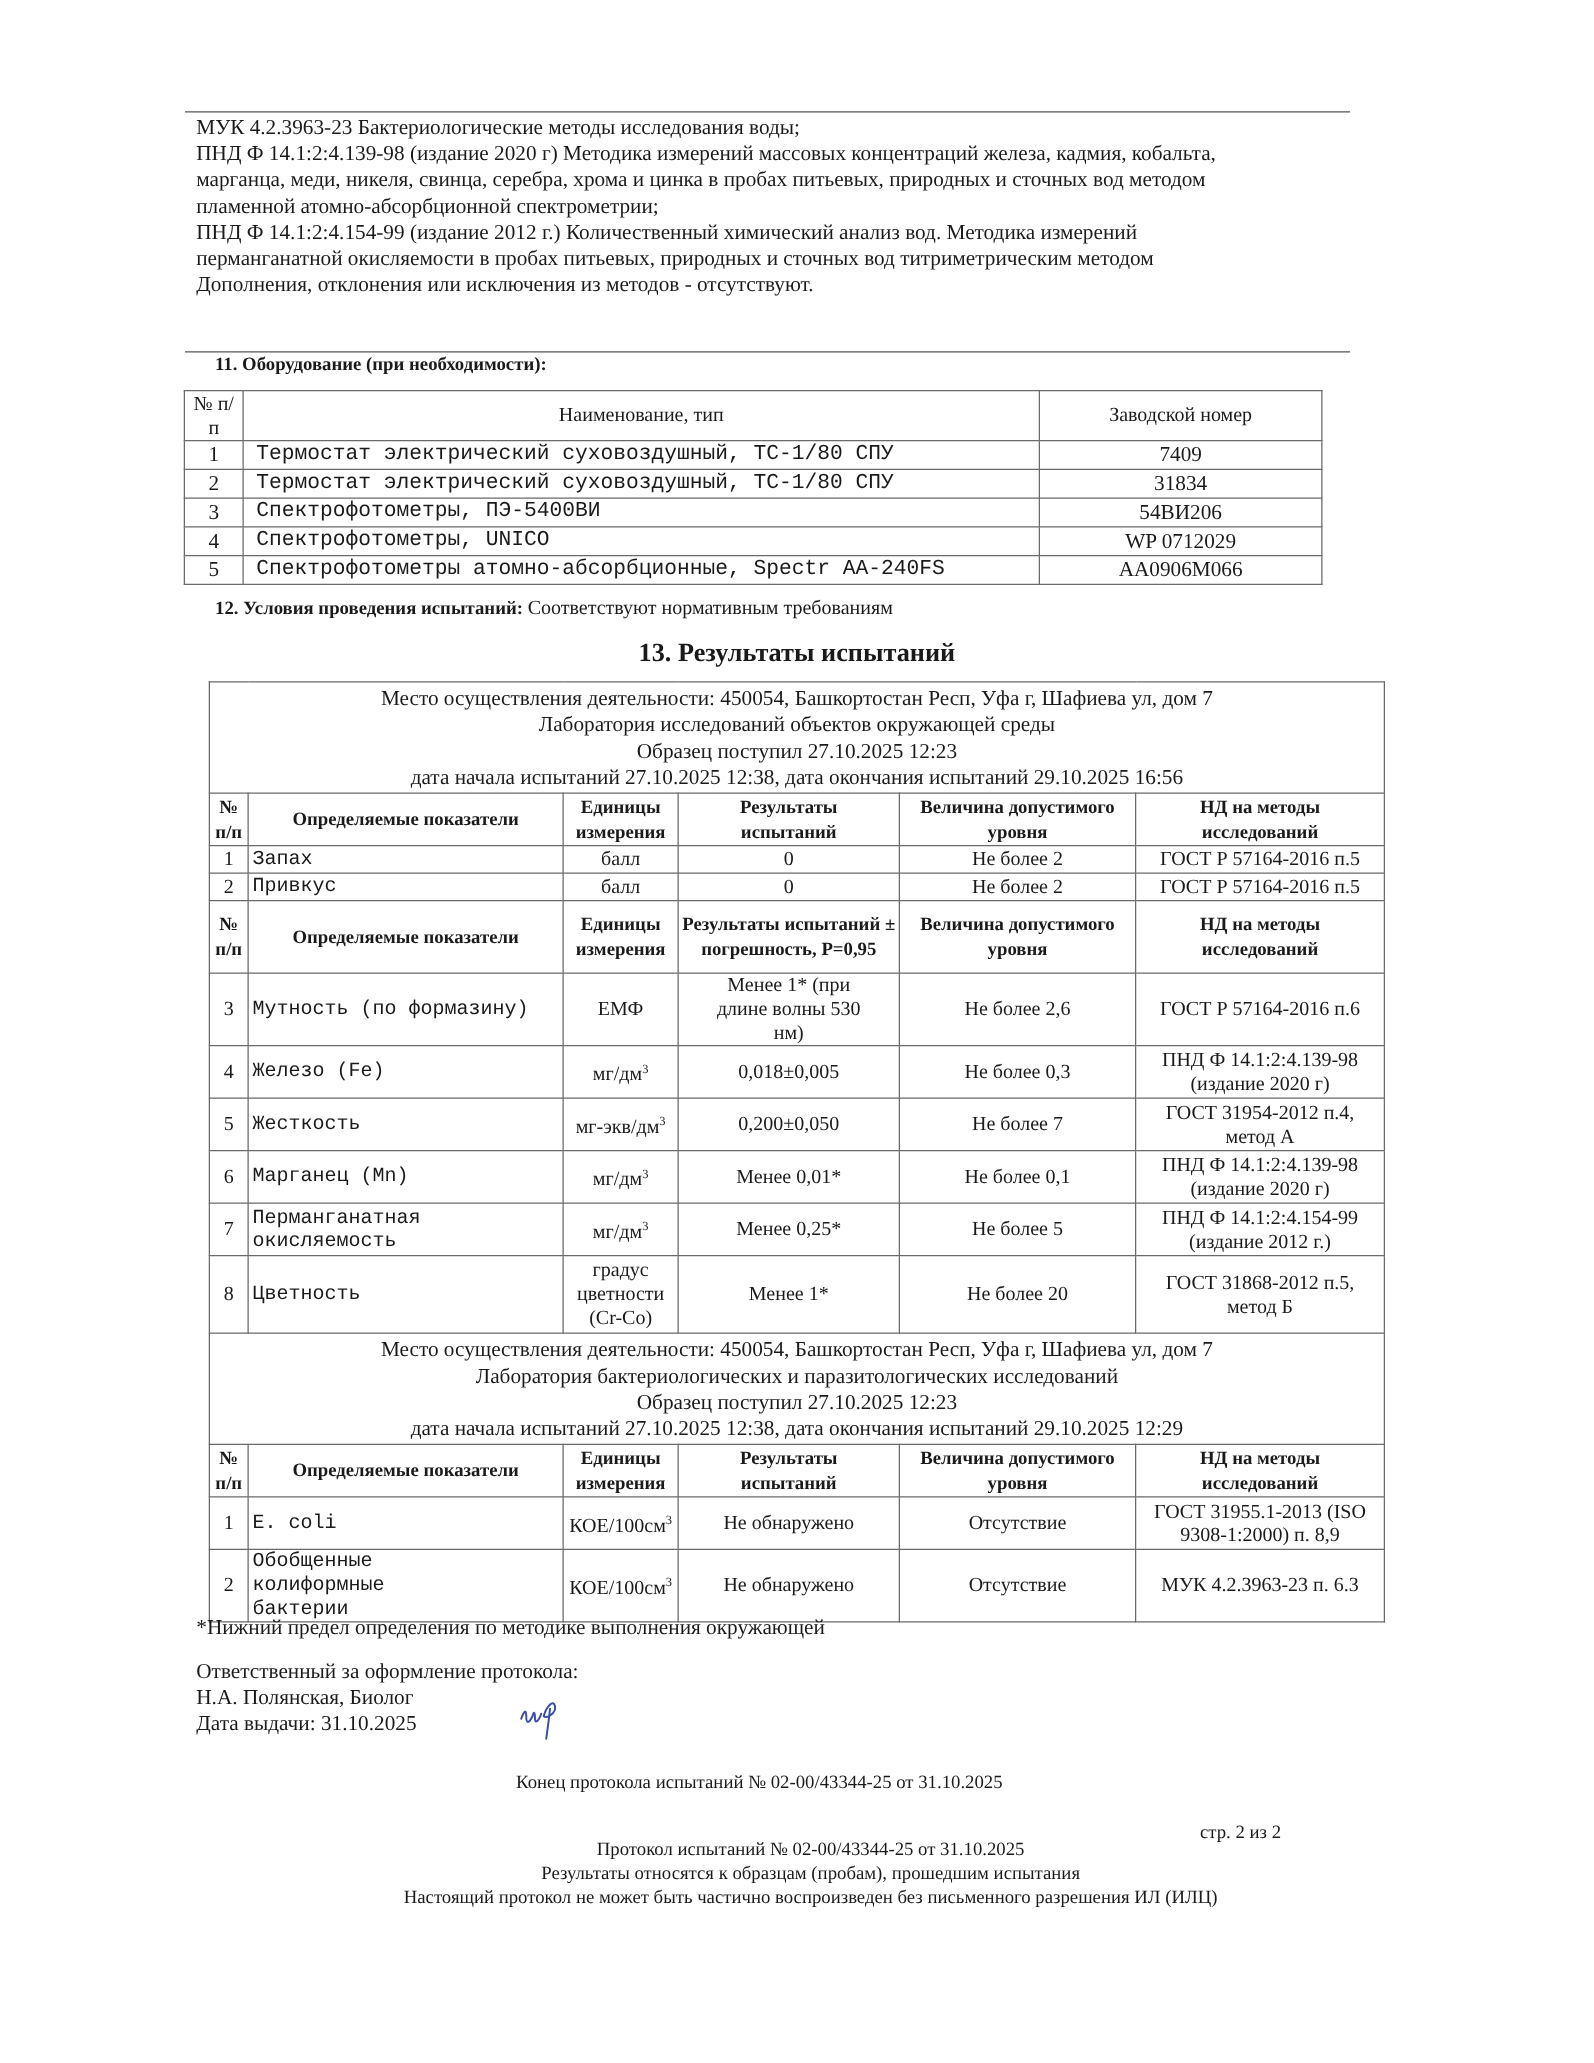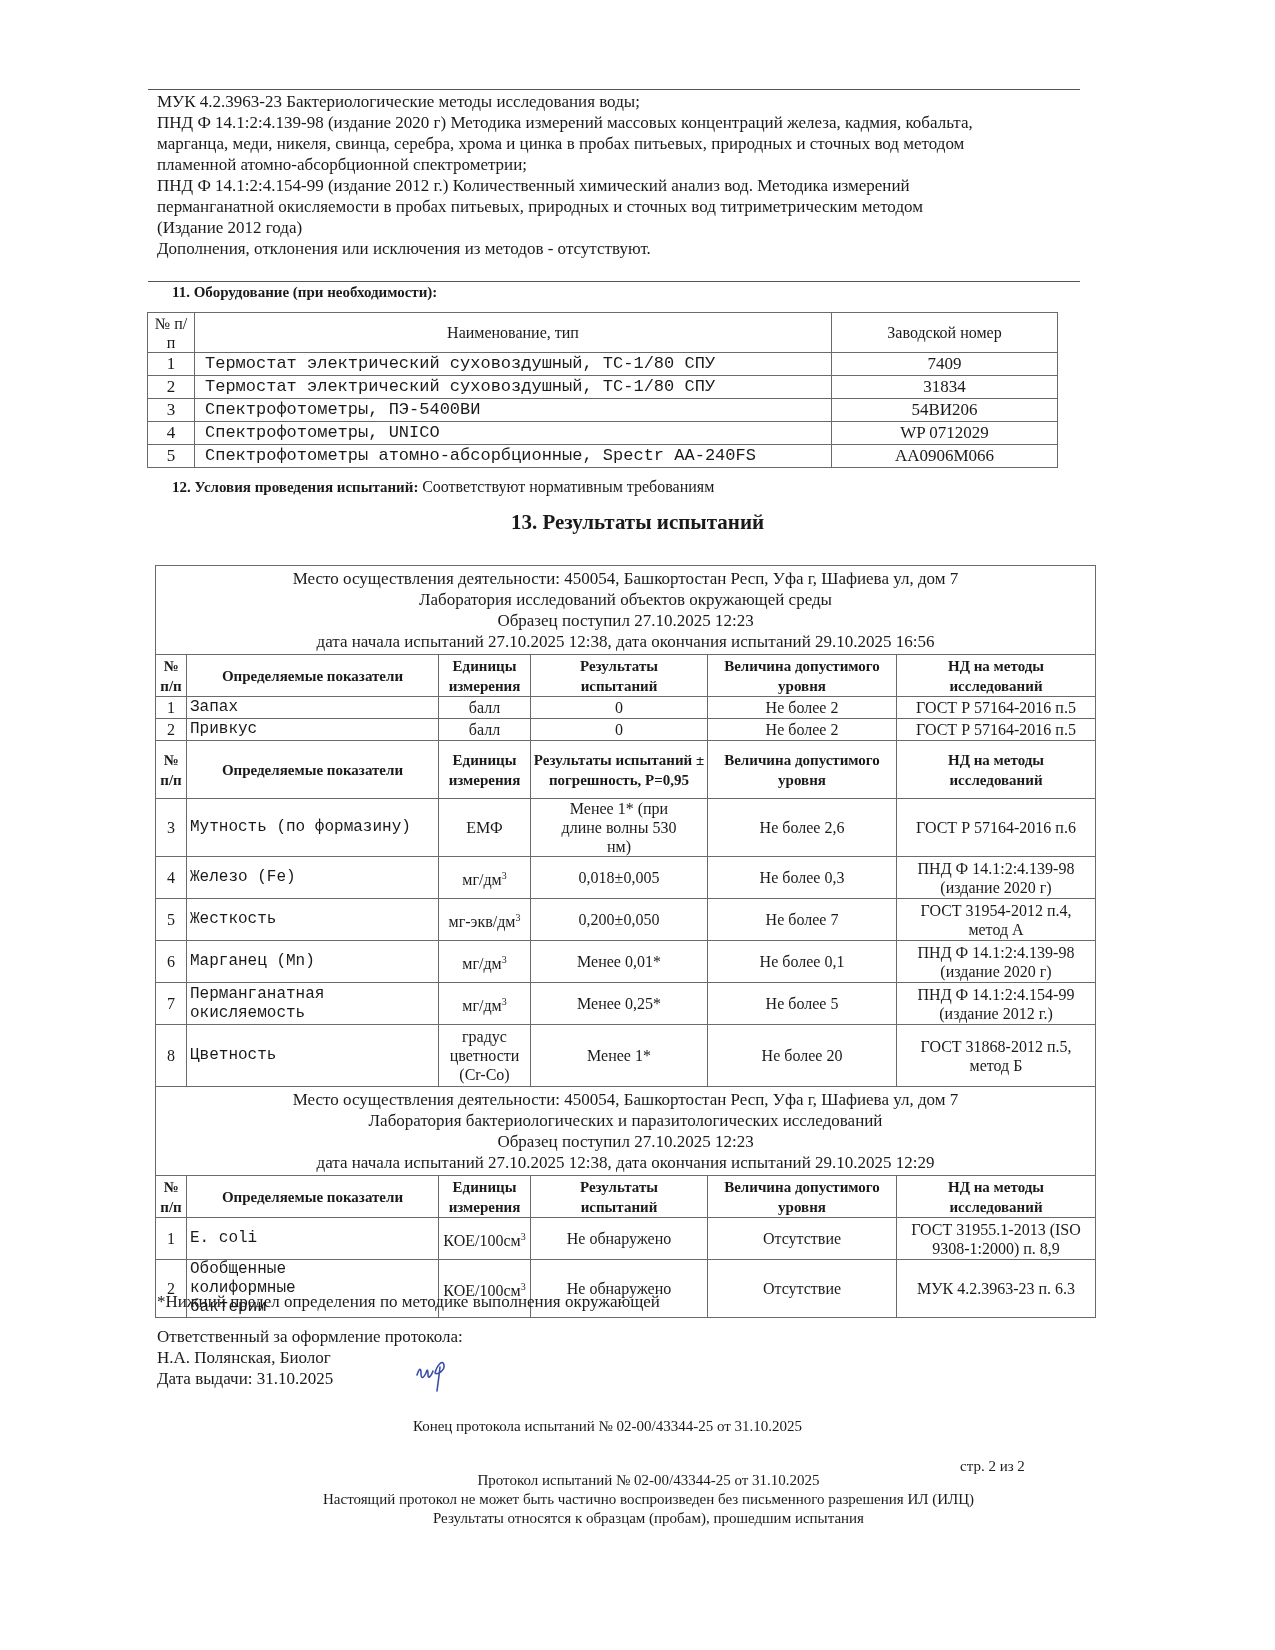--- a/index.html
+++ b/index.html
@@ -33,21 +33,20 @@
 
 <div class="hr" style="left:148px; top:89px; width:932px;"></div>
 
 <div class="abs lines" style="left:157px; top:91px;">
   <div>МУК 4.2.3963-23 Бактериологические методы исследования воды;</div>
   <div>ПНД Ф 14.1:2:4.139-98 (издание 2020 г) Методика измерений массовых концентраций железа, кадмия, кобальта,</div>
   <div>марганца, меди, никеля, свинца, серебра, хрома и цинка в пробах питьевых, природных и сточных вод методом</div>
   <div>пламенной атомно-абсорбционной спектрометрии;</div>
   <div>ПНД Ф 14.1:2:4.154-99 (издание 2012 г.) Количественный химический анализ вод. Методика измерений</div>
   <div>перманганатной окисляемости в пробах питьевых, природных и сточных вод титриметрическим методом</div>
-  <div>(Издание 2012 года)</div>
   <div>Дополнения, отклонения или исключения из методов - отсутствуют.</div>
 </div>
 
 <div class="hr" style="left:148px; top:281px; width:932px;"></div>
 
 <div class="abs sec-label" style="left:172px; top:284px;">11. Оборудование (при необходимости):</div>
 
 <table class="abs eq" style="left:147px; top:312px; width:910px;">
   <colgroup>
       <col style="width:47px">
@@ -88,21 +87,21 @@
 </tbody>
   </table>
 
 <div class="abs sec-label" style="left:172px; top:478px;">
   <span>12. Условия проведения испытаний:</span>
   <span class="plain">Соответствуют нормативным требованиям</span>
 </div>
 
 <div class="abs title13" style="left:0; top:510px;">13. Результаты испытаний</div>
 
-<table class="abs res" style="left:155px; top:545px; width:940px;margin-top:20px;">
+<table class="abs res" style="left:167px; top:545px; width:940px;">
   <colgroup>
     <col style="width:31px">
       <col style="width:252px">
       <col style="width:92px">
     <col style="width:177px">
       <col style="width:189px">
       <col style="width:199px">
   </colgroup>
 
   <tbody>
@@ -245,15 +244,15 @@
 <svg class="sig" viewBox="0 0 40 40">
   <path d="M4 22 C6 16, 8 14, 8 20 C8 26, 10 26, 13 20 C14 16, 15 16, 15 22 C15 26, 18 24, 20 18 M22 20 C24 12, 30 6, 31 12 C32 18, 24 22, 22 20 M27 14 C26 24, 25 30, 24 38" fill="none" stroke="#3a4fa8" stroke-width="1.6" stroke-linecap="round"></path>
 </svg>
 
 <div class="abs" style="left:0; width:1215px; text-align:center; top:1418px; font-size:15px;">Конец протокола испытаний № 02-00/43344-25 от 31.10.2025</div>
 
 <div class="abs" style="left:960px; top:1458px; font-size:15px;">стр. 2 из 2</div>
 
 <div class="abs foot" style="left:0; width:1215px; top:1471px;margin-left:41px;">
   <div>Протокол испытаний № 02-00/43344-25 от 31.10.2025</div>
+  <div>Результаты относятся к образцам (пробам), прошедшим испытания</div>
   <div>Настоящий протокол не может быть частично воспроизведен без письменного разрешения ИЛ (ИЛЦ)</div>
-  <div>Результаты относятся к образцам (пробам), прошедшим испытания</div>
 </div>
 
 </body></html>

